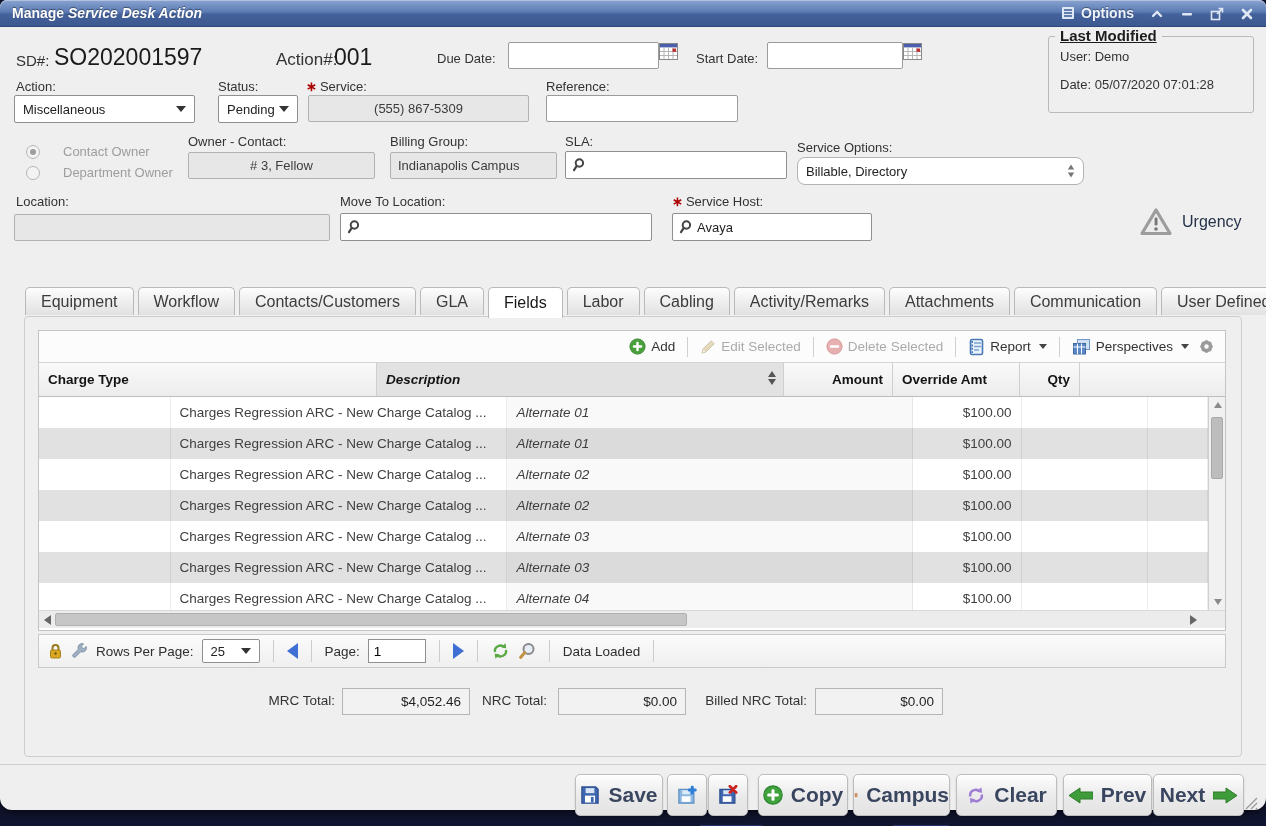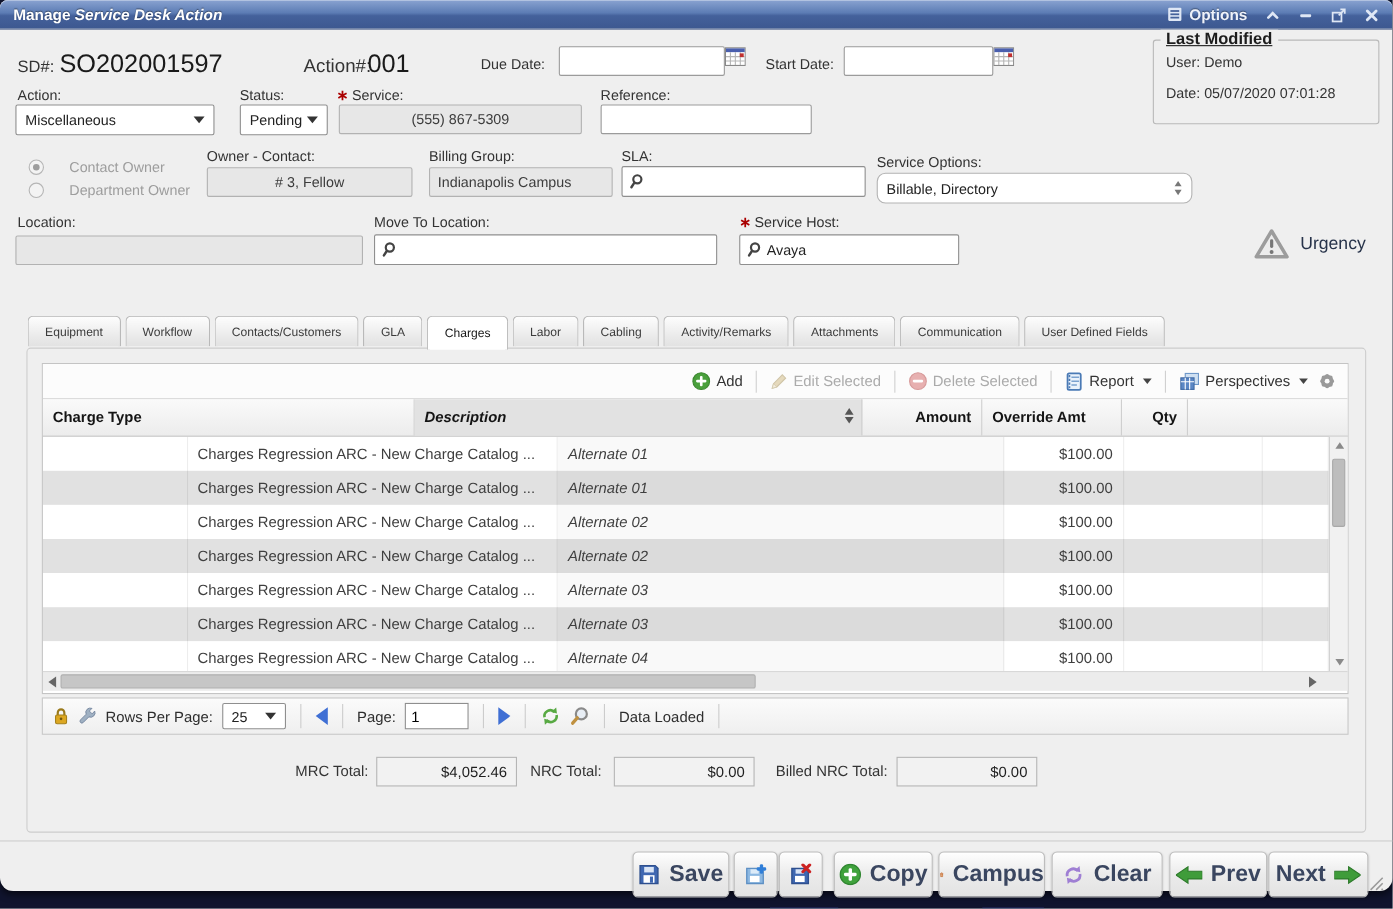--- a/index.html
+++ b/index.html
@@ -61,21 +61,21 @@
            height:6px; border-radius:50%; background:#9d9d9d; }
   .radio-lbl { font-size:13px; color:#9d9d9d; }
 
   
   .urgency { position:absolute; left:1139px; top:207px; display:flex; align-items:center;
              gap:9px; }
   .urgency span { font-size:16px; color:#27334a; }
 
   
   .tabs { position:absolute; left:25px; top:287px; display:flex; gap:4px; height:30px; }
-  .tab { height:28px; padding:0 15px; display:flex; align-items:center; font-size:11px;
+  .tab { height:28px; padding:0 15px; display:flex; align-items:center; font-size:16px;
          color:#3c3c3c; background:linear-gradient(#fdfdfd,#e9e9e9 70%,#e2e2e2);
          border:1px solid #b9b9b9; border-bottom:none; border-radius:5px 5px 0 0;
          cursor:pointer; white-space:nowrap; }
   .tab.active { background:#fff; height:31px; color:#171717; z-index:5; position:relative; }
 
   
   .panel { position:absolute; left:24px; top:316px; width:1218px; height:441px;
            border:1px solid #cdcdcd; border-radius:4px; background:#efefef; }
 
   
@@ -308,21 +308,21 @@
       <circle cx="17" cy="22" r="1.8" fill="#777"></circle>
     </svg>
     <span>Urgency</span>
   </div>
 
   <div class="tabs">
     <div class="tab">Equipment</div>
     <div class="tab">Workflow</div>
     <div class="tab">Contacts/Customers</div>
     <div class="tab">GLA</div>
-    <div class="tab active">Charges</div>
+    <div class="tab active">Fields</div>
     <div class="tab">Labor</div>
     <div class="tab">Cabling</div>
     <div class="tab">Activity/Remarks</div>
     <div class="tab">Attachments</div>
     <div class="tab">Communication</div>
     <div class="tab">User Defined Fields</div>
   </div>
 
   <div class="panel"></div>
 

